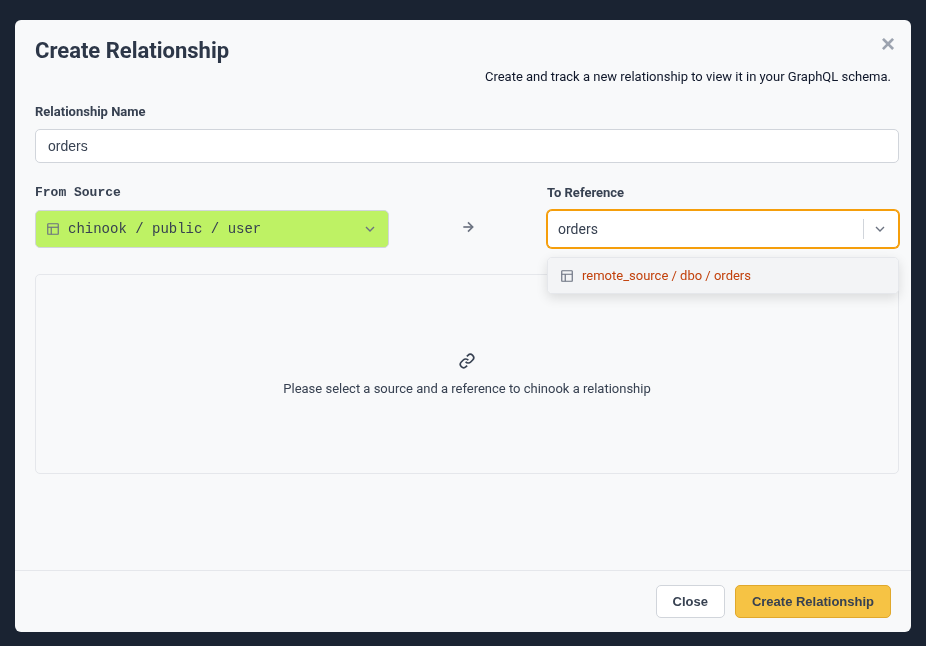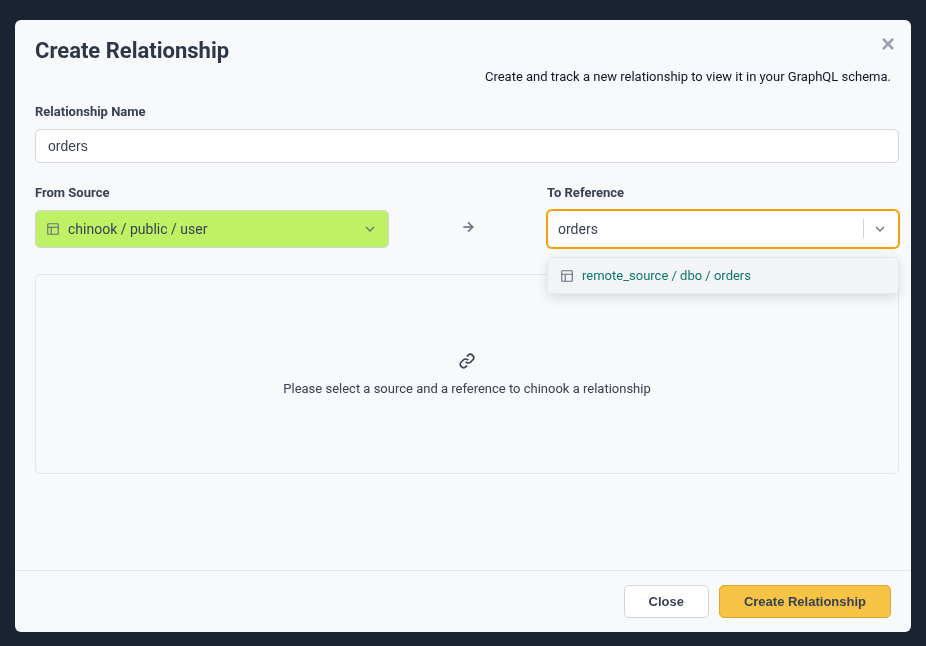--- a/index.html
+++ b/index.html
@@ -73,20 +73,21 @@
       border-radius: 5px;
       outline: none;
     }
     .source-ref-row {
       display: flex;
       align-items: flex-start;
       gap: 0;
     }
     .source-col {
       flex: 0 0 354px;
+      font-family: Liberation Mono, monospace;
     }
     .arrow-col {
       flex: 1;
       display: flex;
       align-items: center;
       justify-content: center;
       padding-top: 34px;
     }
     .ref-col {
       flex: 0 0 352px;
@@ -140,21 +141,21 @@
       z-index: 10;
       overflow: hidden;
     }
     .dropdown-item {
       display: flex;
       align-items: center;
       padding: 10px 12px;
       background: #f3f4f6;
       cursor: pointer;
       font-size: 13px;
-      color: #0f766e;
+      color: #c2410c;
     }
     .placeholder-box {
       margin-top: 26px;
       border: 1px solid #e5e7eb;
       border-radius: 5px;
       background: #f8f9fa;
       height: 200px;
       display: flex;
       flex-direction: column;
       align-items: center;
@@ -169,21 +170,21 @@
       color: #374151;
     }
     .modal-footer {
       border-top: 1px solid #e5e7eb;
       padding: 14px 20px;
       display: flex;
       justify-content: flex-end;
       gap: 10px;
     }
     .btn {
-      padding: 8px 24px;
+      padding: 8px 16px;
       font-size: 13px;
       font-weight: 600;
       border-radius: 5px;
       cursor: pointer;
       border: 1px solid transparent;
     }
     .btn-secondary {
       background: #ffffff;
       color: #374151;
       border: 1px solid #d1d5db;

